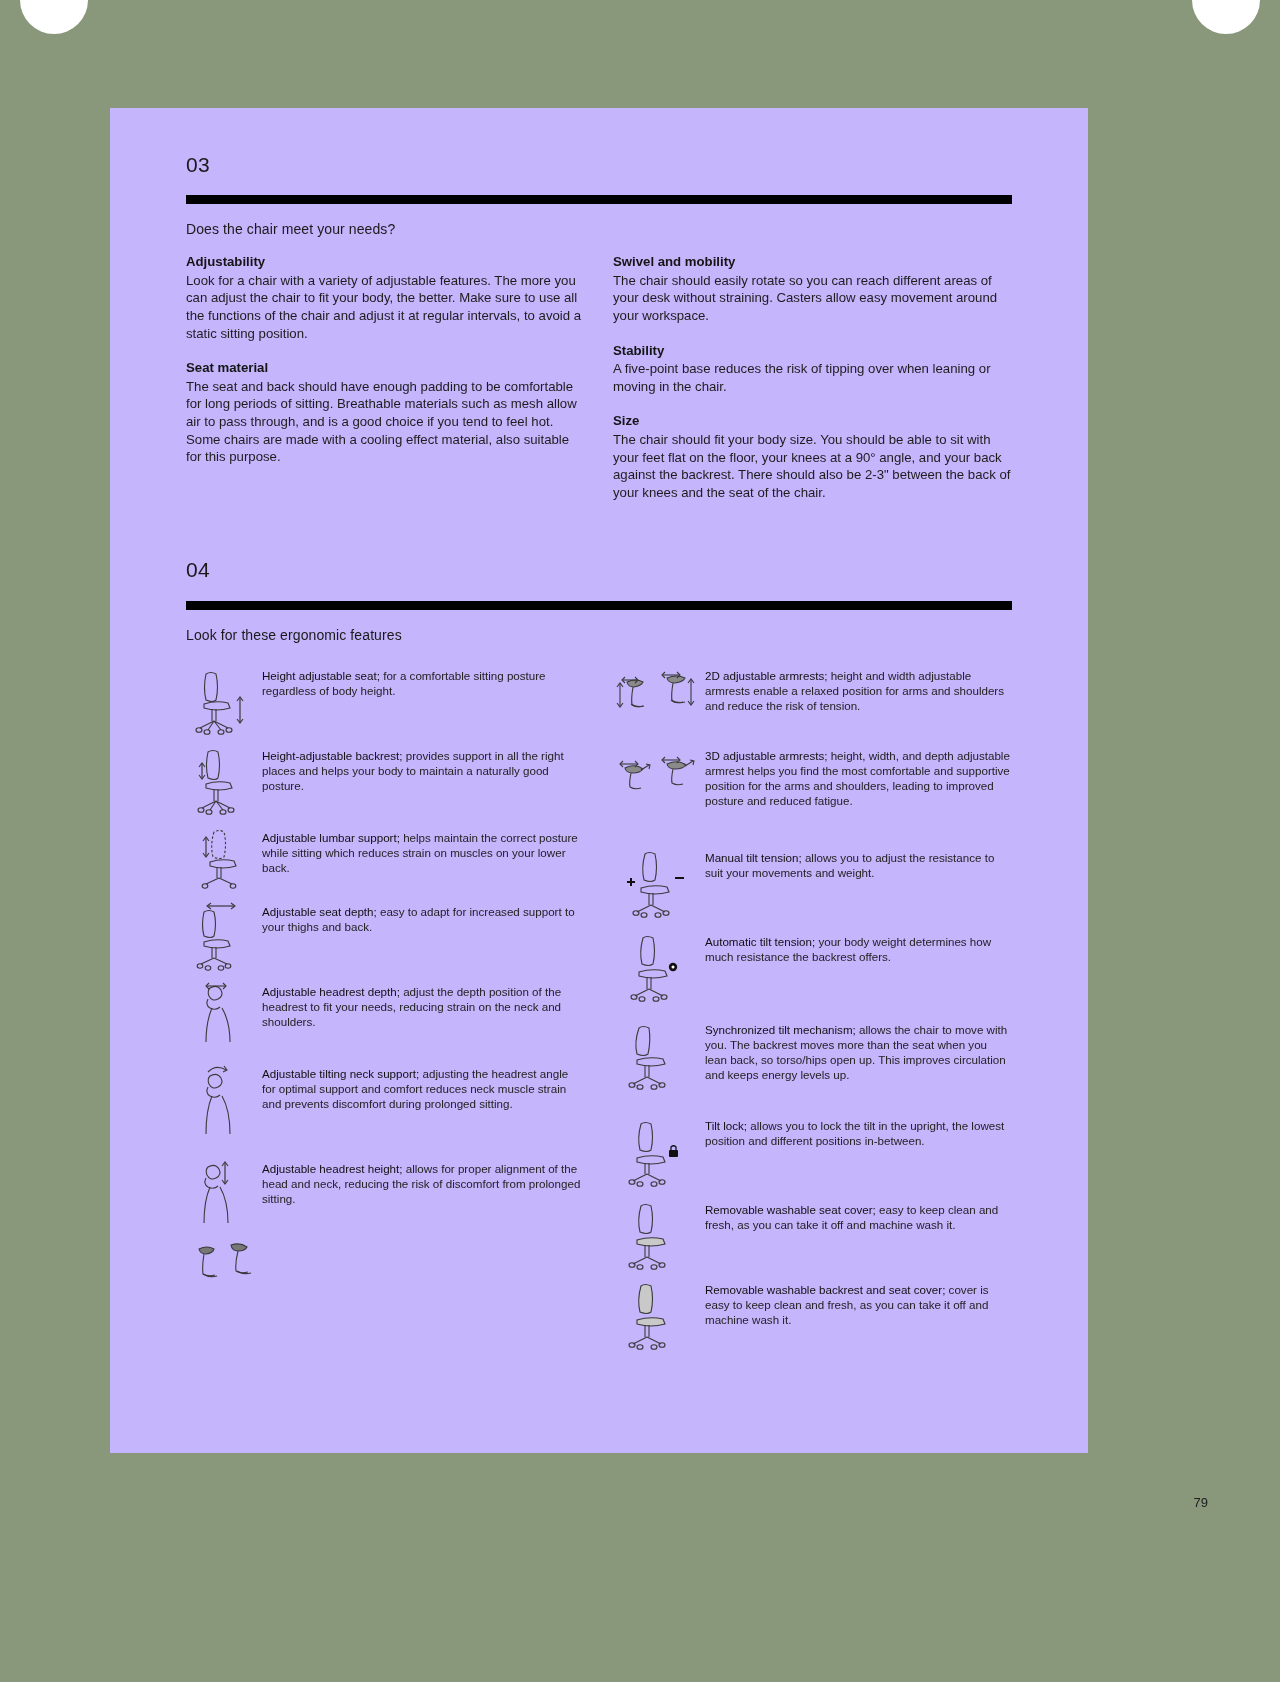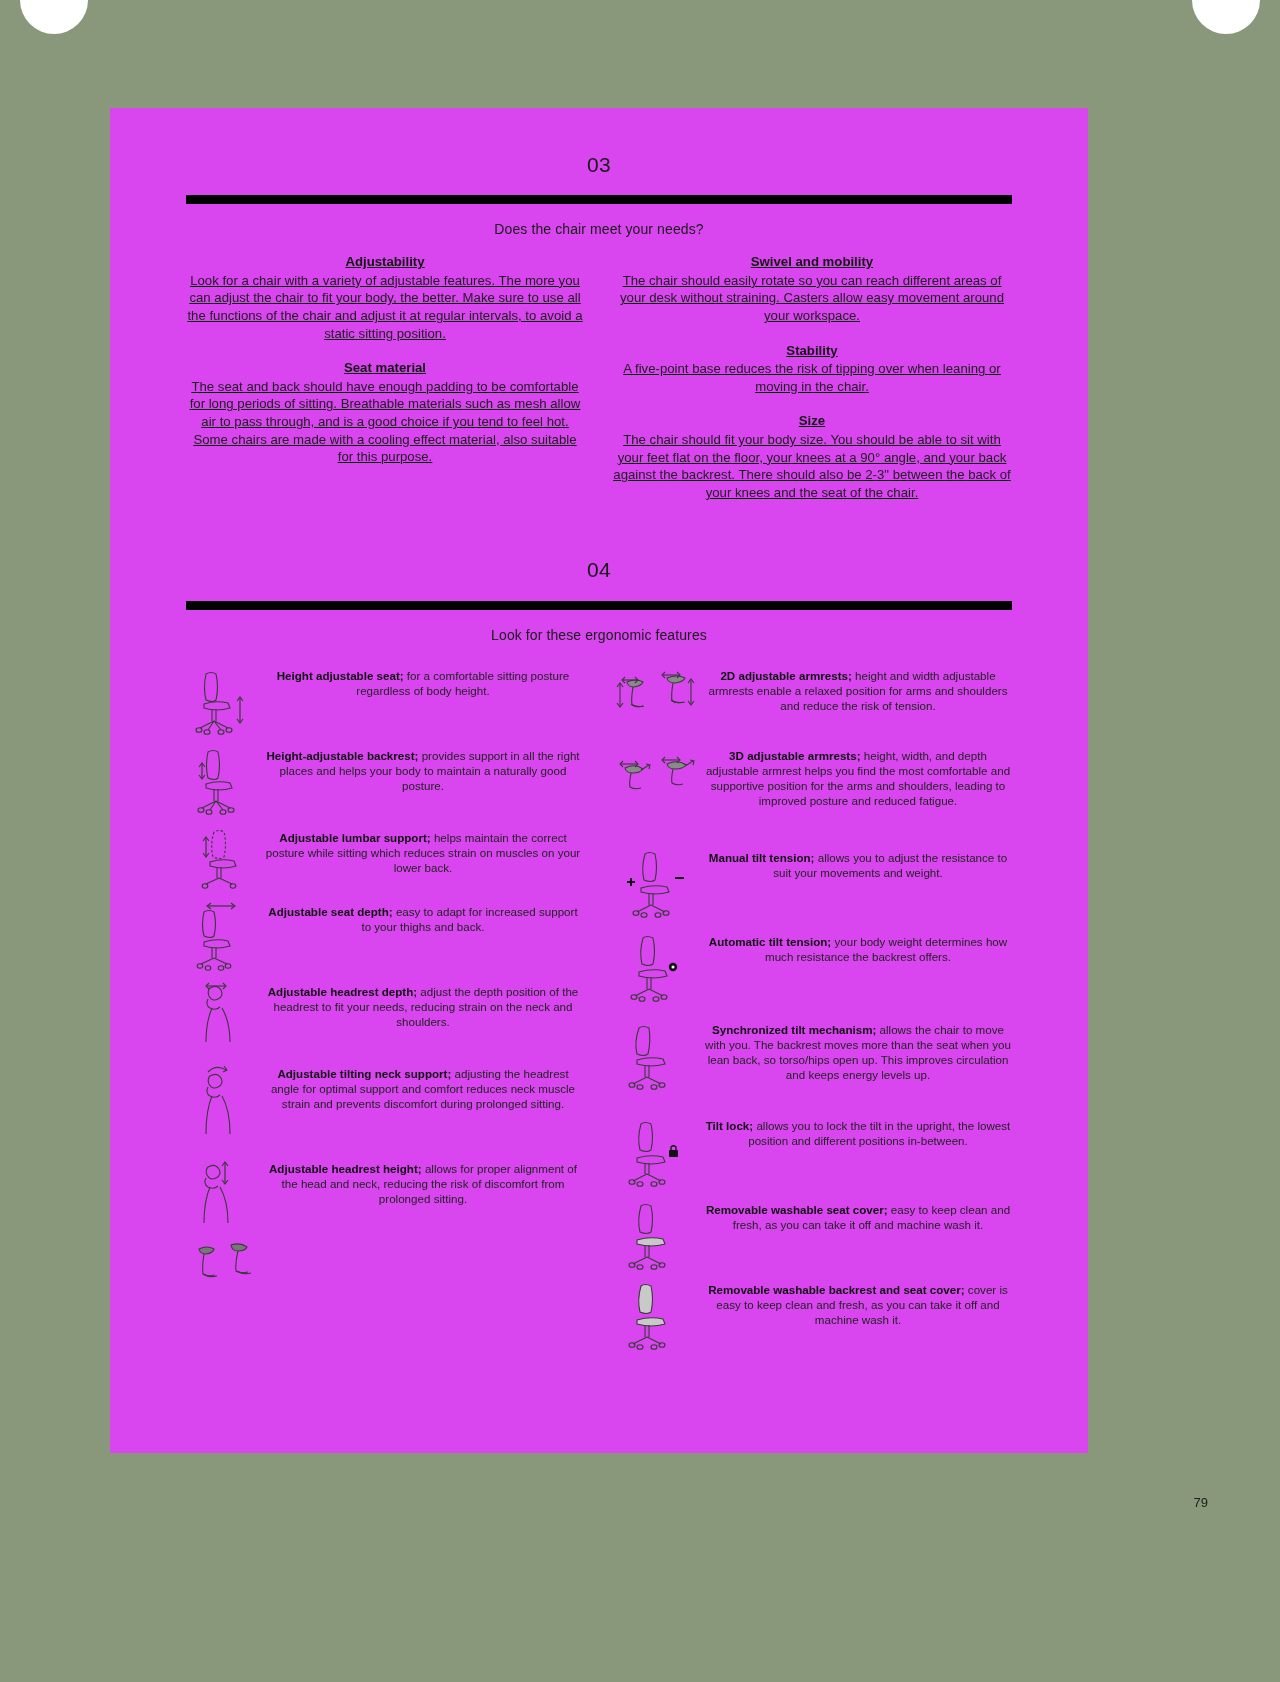--- a/index.html
+++ b/index.html
@@ -22,22 +22,21 @@
   }
   .notch.left  { left: 20px; }
   .notch.right { right: 20px; }
 
   .page {
     position: absolute;
     left: 110px;
     top: 108px;
     width: 978px;
     height: 1345px;
-    background: #d946ef;
-    text-align: center;
+    background: #c4b5fd;
   }
 
   .page-inner {
     position: absolute;
     left: 76px;
     top: 45px;
     width: 826px;
   }
 
   
@@ -60,21 +59,21 @@
     color: #1a1a1a;
     letter-spacing: .1px;
     margin-bottom: 16px;
   }
 
   
   .cols {
     display: flex;
     gap: 29px;
   }
-  .col { width: 398px; text-decoration: underline; }
+  .col { width: 398px; }
 
   .block { margin-bottom: 17px; }
   .block:last-child { margin-bottom: 0; }
   .block h4 {
     font-size: 13.2px;
     font-weight: bold;
     color: #151515;
     line-height: 1.35;
     margin-bottom: 1px;
   }
@@ -109,21 +108,21 @@
   }
   .fig svg { display: block; }
   .ftext {
     flex: 1;
     font-size: 11.6px;
     line-height: 1.31;
     color: #232323;
     padding-top: 4px;
   }
   .ftext b {
-    font-weight: bold;
+    font-weight: normal;
     color: #111111;
   }
 
   .page-number {
     position: absolute;
     right: 72px;
     top: 1495px;
     font-size: 13px;
     color: #1f1f1f;
   }

